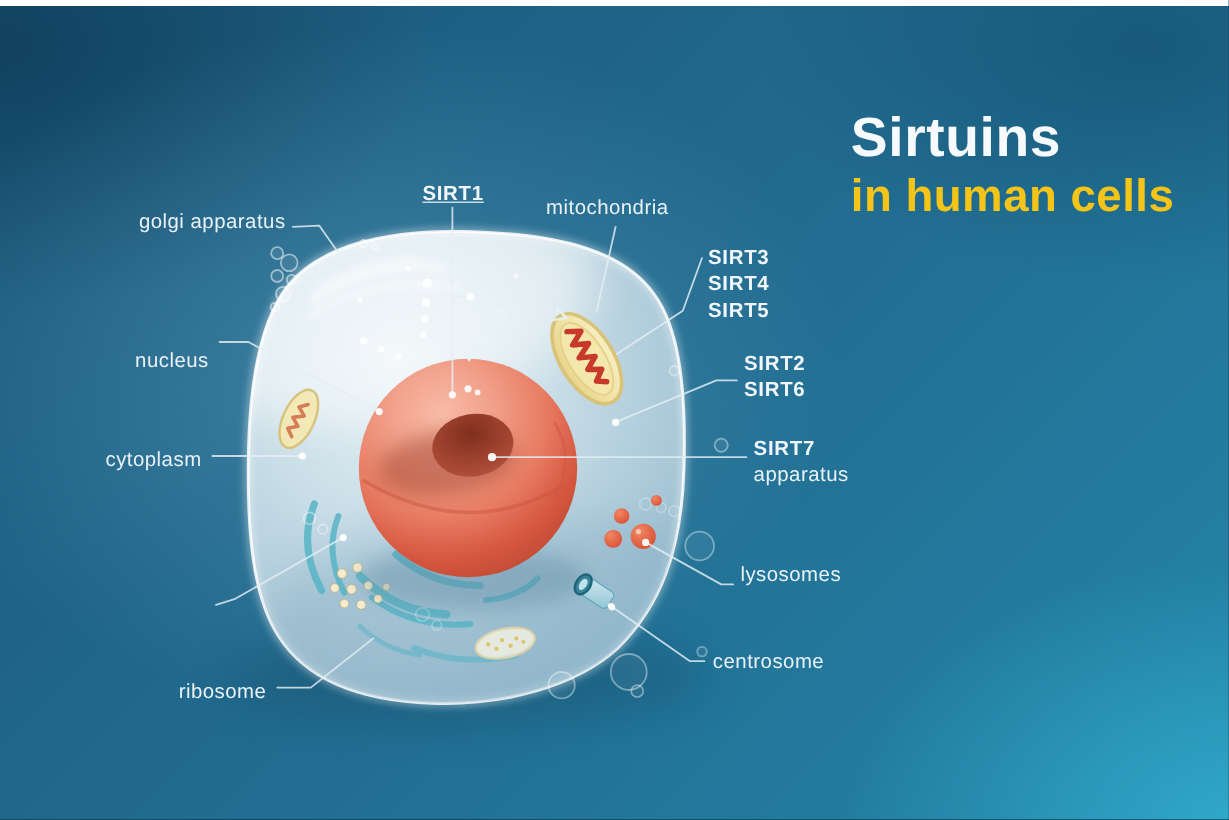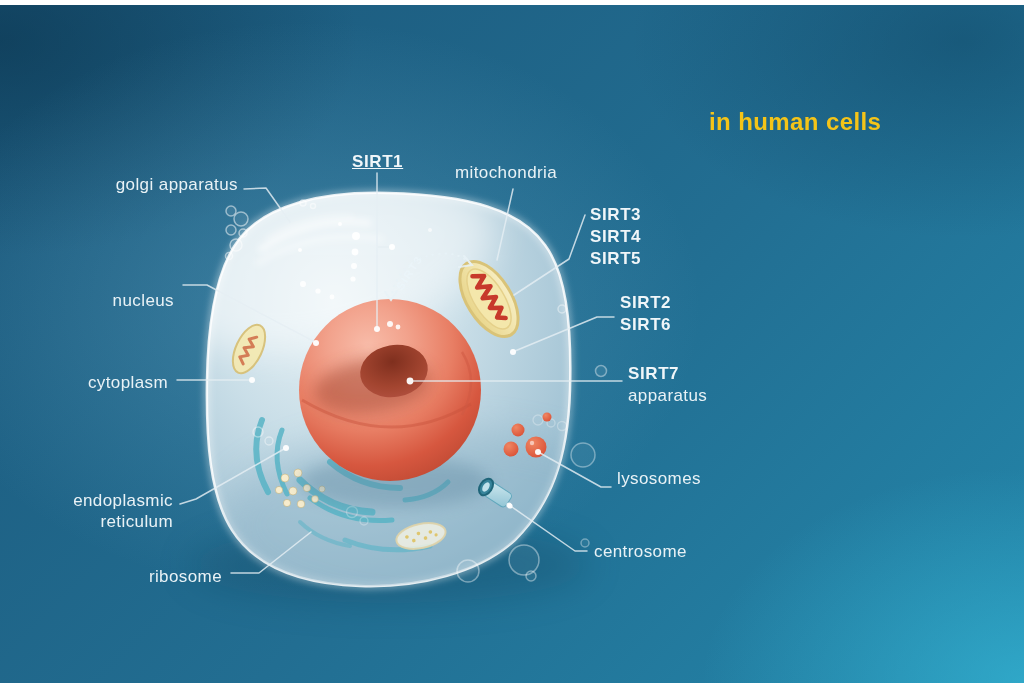--- a/index.html
+++ b/index.html
@@ -17,21 +17,21 @@
   svg{position:absolute;left:0;top:0;}
   .lbl{
     position:absolute;color:#e9f2f6;font-size:17px;letter-spacing:.4px;
     white-space:nowrap;line-height:21px;
   }
   .lbl.sirt{font-weight:bold;color:#f0f6f9;letter-spacing:.6px;}
   .lbl.right{text-align:right;}
   .lbl.wrap{white-space:normal;}
   .title{position:absolute;left:709px;top:88px;}
   .title .main{color:#f6fafc;font-size:46px;font-weight:bold;letter-spacing:.5px;line-height:52px;}
-  .title .sub{color:#f4c418;font-size:24px;font-weight:bold;letter-spacing:.4px;line-height:36px;margin-top:16px;}
+  .title .sub{color:#f4c418;font-size:38px;font-weight:bold;letter-spacing:.4px;line-height:36px;margin-top:6px;}
 </style>
 </head>
 <body>
 
 <div class="stage">
   <div class="top-strip"></div>
 
   <svg width="1024" height="683" viewBox="0 0 1024 683">
     <defs>
       <radialGradient id="cellG" cx="35%" cy="28%" r="85%">
@@ -246,21 +246,20 @@
       <path d="M 391,299 C 395,272 413,257 438,254 C 454,252 464,257 471,264" stroke-dasharray="0.5 6"></path>
       <path d="M 464,256 L 472,265 L 459,267" stroke-dasharray="none"></path>
       <path d="M 385,292 L 391,300 L 397,291" stroke-dasharray="none"></path>
     </g>
     <text transform="translate(402,291) rotate(-57)" font-size="11" font-weight="bold" fill="rgba(235,245,250,.8)" letter-spacing="1.5">SIRT3</text>
   </svg>
 
   <div class="lbl right" style="right:786px;top:174px;">golgi apparatus</div>
   <div class="lbl right" style="right:850px;top:277px;margin-top:13px;">nucleus</div>
   <div class="lbl right" style="right:856px;top:372px;">cytoplasm</div>
-  <div class="lbl right wrap" style="right:851px;top:490px;width:112px;">endoplasmic reticulum</div>
   <div class="lbl right" style="right:802px;top:566px;">ribosome</div>
 
   <div class="lbl sirt" style="left:352px;top:151px;text-decoration:underline;">SIRT1</div>
   <div class="lbl" style="left:455px;top:162px;">mitochondria</div>
 
   <div class="lbl sirt" style="left:590px;top:204px;line-height:22px;">
     <div>SIRT3</div>
     <div>SIRT4</div>
     <div>SIRT5</div>
   </div>
@@ -270,15 +269,16 @@
     <div>SIRT6</div>
   </div>
 
   <div class="lbl sirt" style="left:628px;top:363px;">SIRT7</div>
   <div class="lbl" style="left:628px;top:385px;">apparatus</div>
 
   <div class="lbl" style="left:617px;top:468px;">lysosomes</div>
   <div class="lbl" style="left:594px;top:541px;">centrosome</div>
 
   <div class="title">
+    <div class="main">Sirtuins</div>
     <div class="sub">in human cells</div>
   </div>
 </div>
 
 </body></html>

